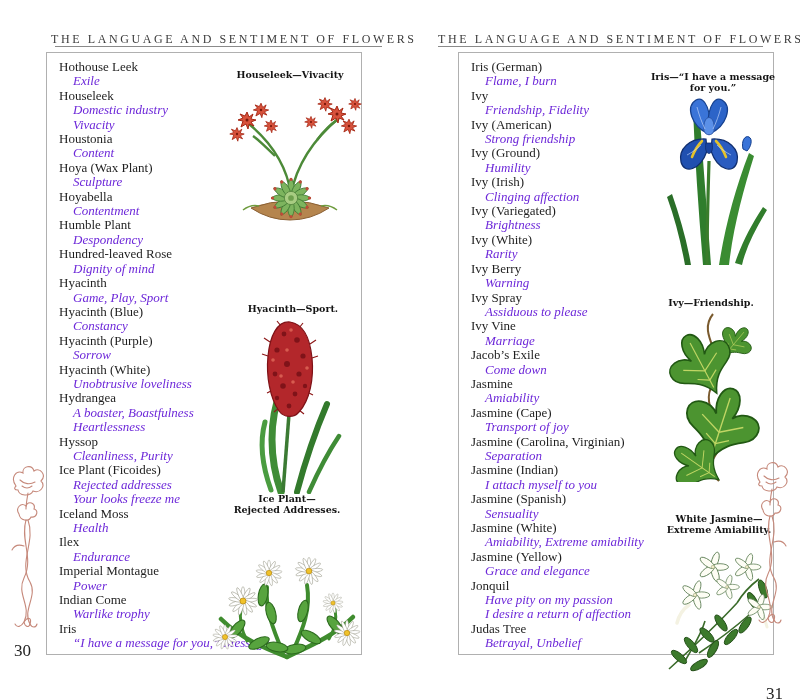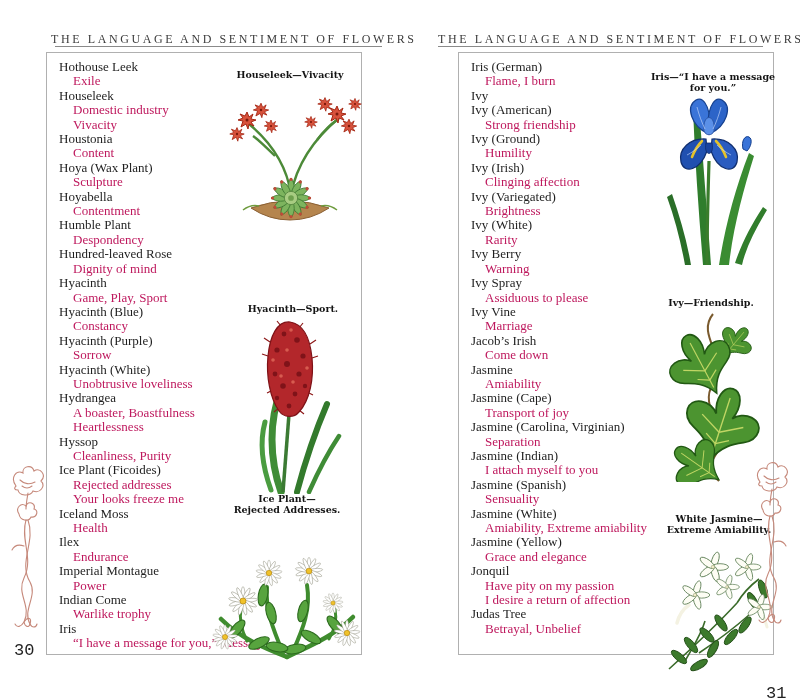--- a/index.html
+++ b/index.html
@@ -30,22 +30,22 @@
     border:1px solid #b0b0b0;
   }
   .page-left  .frame { left:1px; }
   .page-right .frame { left:38px; }
 
   .entries { position:absolute; top:7px; left:12px; width:210px; }
   .fname {
     font-size:13px; line-height:14.4px; color:#1e1e1e; white-space:nowrap;
   }
   .sentiment {
-    font-size:13px; line-height:14.4px; 
-    padding-left:14px; color:#be185d; white-space:nowrap;
+    font-size:13px; line-height:14.4px; font-style:italic;
+    padding-left:14px; color:#6d28d9; white-space:nowrap;
   }
 
   .illo { position:absolute; margin:10px; text-align:center; }
   .illo-caption {
     font-family:"DejaVu Serif", serif; font-weight:bold;
     font-size:9.5px; line-height:11px; color:#141414;
     white-space:pre-line; margin:0 0 2px 0;
   }
   .illo svg { display:block; margin:0 auto; }
 
@@ -54,21 +54,21 @@
   .illo-iceplant  { top:430px; left:150px; width:160px; }
   .illo-iris      { top:8px;   left:178px; width:132px; }
   .illo-ivy       { top:234px; left:182px; width:120px; }
   .illo-jasmine   { top:450px; left:186px; width:128px; }
 
   .ornament { position:absolute; }
   .ornament-left  { left:6px;   top:466px; }
   .ornament-right { left:750px; top:462px; }
 
   .folio {
-    position:absolute; font-family:Liberation Mono, monospace;
+    position:absolute; font-family:Liberation Serif, serif;
     font-size:17px; color:#222;
   }
   .folio-left  { left:14px;  top:641px; }
   .folio-right { left:766px; top:641px;margin-top:43px; }
 </style>
 </head>
 <body>
 
 <div class="spread">
 
@@ -348,20 +348,23 @@
 
       <div class="entries">
           <div class="entry">
           <div class="fname">Iris (German)</div>
           <div>
               <div class="sentiment">Flame, I burn</div>
             </div>
         </div>
           <div class="entry">
           <div class="fname">Ivy</div>
+          <div>
+              <div class="sentiment">Friendship, Fidelity</div>
+            </div>
         </div>
           <div class="entry">
           <div class="fname">Ivy (American)</div>
           <div>
               <div class="sentiment">Strong friendship</div>
             </div>
         </div>
           <div class="entry">
           <div class="fname">Ivy (Ground)</div>
           <div>
@@ -398,21 +401,21 @@
               <div class="sentiment">Assiduous to please</div>
             </div>
         </div>
           <div class="entry">
           <div class="fname">Ivy Vine</div>
           <div>
               <div class="sentiment">Marriage</div>
             </div>
         </div>
           <div class="entry">
-          <div class="fname">Jacob’s Irish</div>
+          <div class="fname">Jacob’s Exile</div>
           <div>
               <div class="sentiment">Come down</div>
             </div>
         </div>
           <div class="entry">
           <div class="fname">Jasmine</div>
           <div>
               <div class="sentiment">Amiability</div>
             </div>
         </div>

